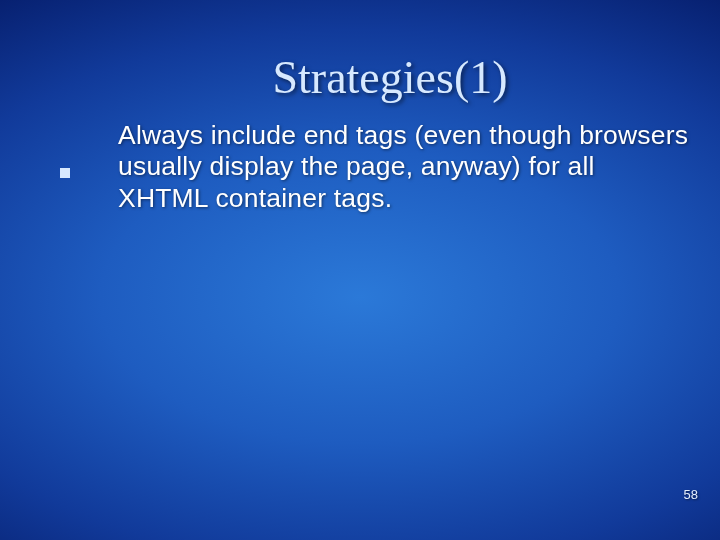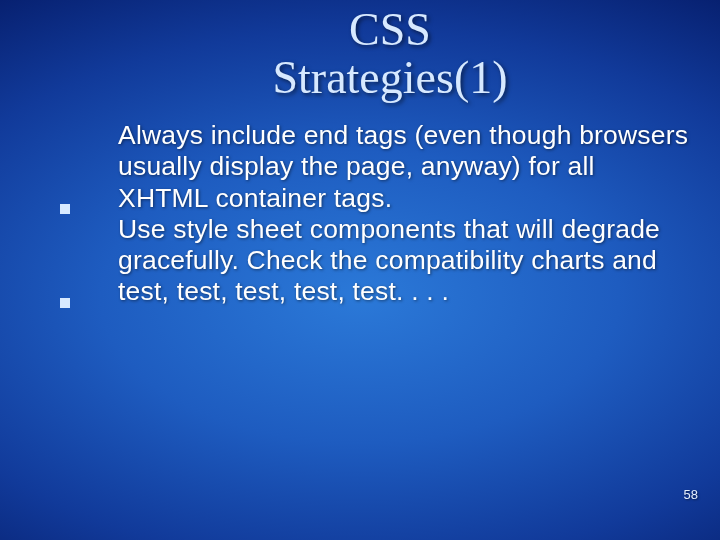--- a/index.html
+++ b/index.html
@@ -23,21 +23,21 @@
     text-shadow: 2px 2px 4px rgba(0,0,0,0.55);
   }
   .content {
     position: absolute;
     top: 120px;
     left: 60px;
     right: 30px;
   }
   .bullet-row {
     display: flex;
-    align-items: flex-end;
+    align-items: center;
     margin: 0;
   }
   .bullet {
     width: 10px;
     height: 10px;
     background: #d7e9ff;
     margin-top: 12px;
     margin-right: 48px;
     flex: 0 0 10px;
   }
@@ -56,28 +56,24 @@
     color: #e4eefc;
     font-family: Arial, sans-serif;
     text-shadow: 1px 1px 2px rgba(0,0,0,0.5);
     padding-left: 24px;
   }
 </style>
 </head>
 <body>
 
 <div class="title">
-  <span>CSS</span><br>
+  <br>
   <span>Strategies(1)</span>
 </div>
 
 <div class="content">
   <div class="bullet-row">
     <div class="bullet"></div>
     <div class="bullet-text">Always include end tags (even though browsers usually display the page, anyway) for all XHTML container tags.</div>
   </div>
-  <div class="bullet-row">
-    <div class="bullet"></div>
-    <div class="bullet-text">Use style sheet components that will degrade gracefully. Check the compatibility charts and test, test, test, test, test. . . .</div>
-  </div>
 </div>
 
 <div class="page-num">58</div>
 
 </body></html>

